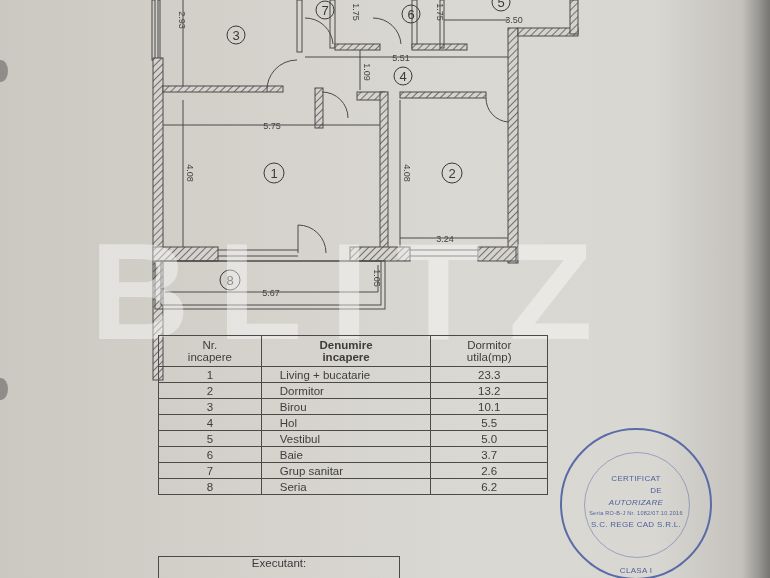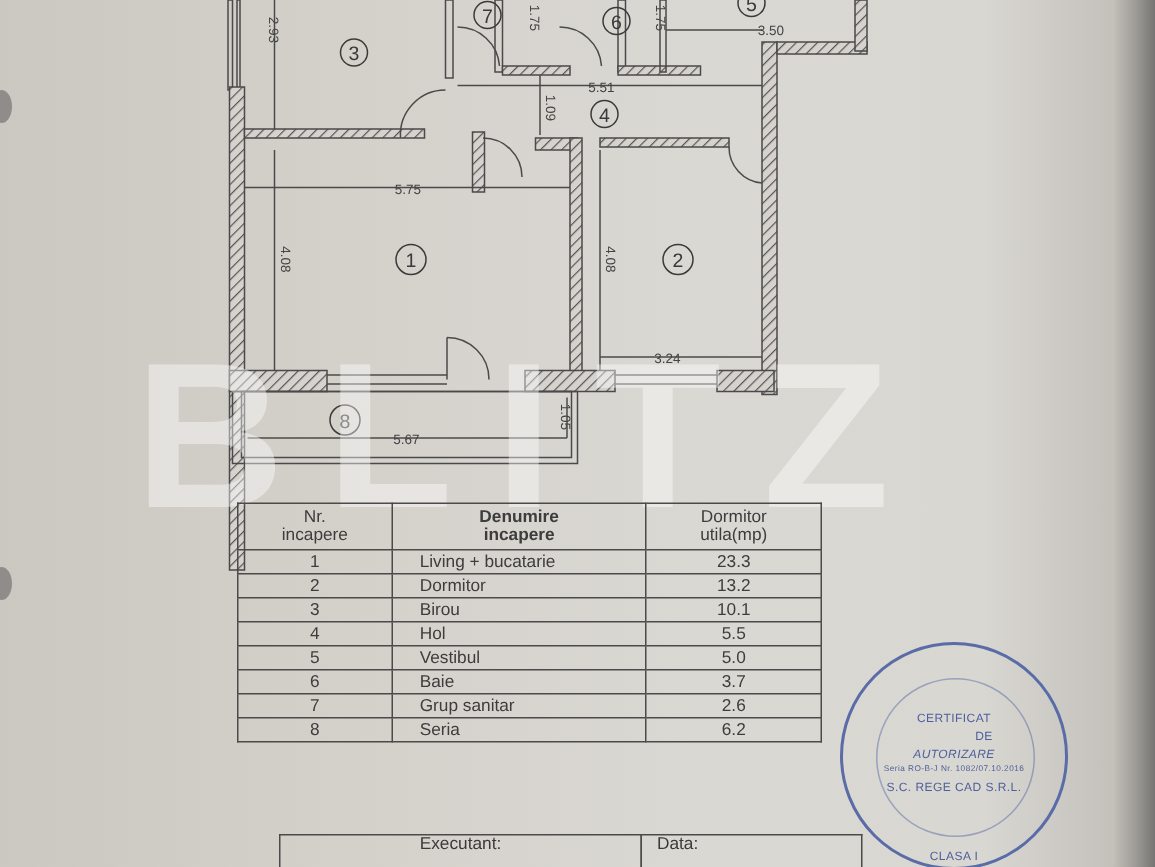--- a/index.html
+++ b/index.html
@@ -12,21 +12,21 @@
   .dim{font-size:9px;fill:#444;font-family:"Liberation Sans",sans-serif;}
   .watermark{position:absolute;left:90px;top:222px;font-size:138px;font-weight:bold;letter-spacing:28px;color:rgba(255,255,255,.42);font-family:"Liberation Sans",sans-serif;line-height:1;}
   table.rooms{position:absolute;left:158px;top:335px;width:390px;border-collapse:collapse;font-size:11.5px;color:#3d3d3d;}
   table.rooms td{border:1px solid #4a4a4a;padding:0 18px;height:15px;line-height:14px;}
   table.rooms td.c{text-align:center;}
   table.rooms td.nr{width:76px;}
   table.rooms td.name{width:170px;font-weight:bold;}
   table.rooms td.area{width:96px;}
   table.rooms tr.head td{height:30px;line-height:12px;}
   table.rooms tr.sum td{height:18px;}
-  .footer-row{position:absolute;left:158px;top:556px;width:392px;height:22px;margin-left:28px;}
+  .footer-row{position:absolute;left:158px;top:556px;width:392px;height:22px;}
   .footer-row .cell{position:absolute;top:0;height:22px;border:1px solid #4a4a4a;border-bottom:none;font-size:11.5px;}
   .stamp{position:absolute;left:560px;top:428px;width:152px;height:152px;border-radius:50%;border:2px solid #5a6ca8;color:#4d5f9c;box-sizing:border-box;}
   .stamp .inner{position:absolute;left:22px;top:22px;width:104px;height:104px;border-radius:50%;border:1px solid rgba(90,108,168,.5);}
   .stamp .line{position:absolute;left:0;width:148px;text-align:center;font-size:8px;letter-spacing:.3px;}
 </style>
 </head>
 <body>
 
 <div class="paper"></div>
 <div class="punch-hole" style="left:-6px;top:60px;"></div>
@@ -173,21 +173,20 @@
   <tr>
         <td class="c">8</td>
         <td>Seria</td>
         <td class="c">6.2</td>
       </tr>
 </tbody>
   </table>
 
 <div class="footer-row">
   <div class="cell" style="left:0;width:240px;text-align:center;"><span>Executant:</span></div>
-  <div class="cell" style="left:241px;width:148px;padding-left:10px;box-sizing:border-box;"><span>Data:</span></div>
 </div>
 
 <div class="stamp">
   <div class="inner"></div>
   <div class="line" style="top:44px;">CERTIFICAT</div>
   <div class="line" style="top:56px;padding-left:20px;">DE</div>
   <div class="line" style="top:68px;font-style:italic;">AUTORIZARE</div>
   <div class="line" style="top:80px;font-size:5.5px;">Seria RO-B-J Nr. 1082/07.10.2016</div>
   <div class="line" style="top:90px;">S.C. REGE CAD S.R.L.</div>
   <div class="line" style="top:136px;">CLASA I</div>

